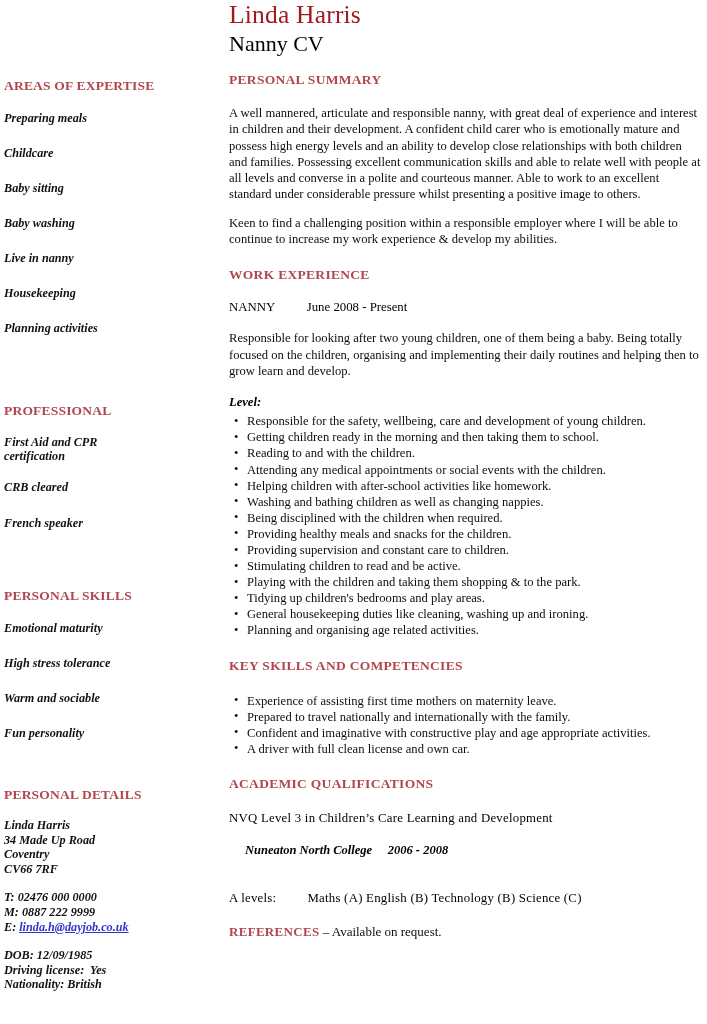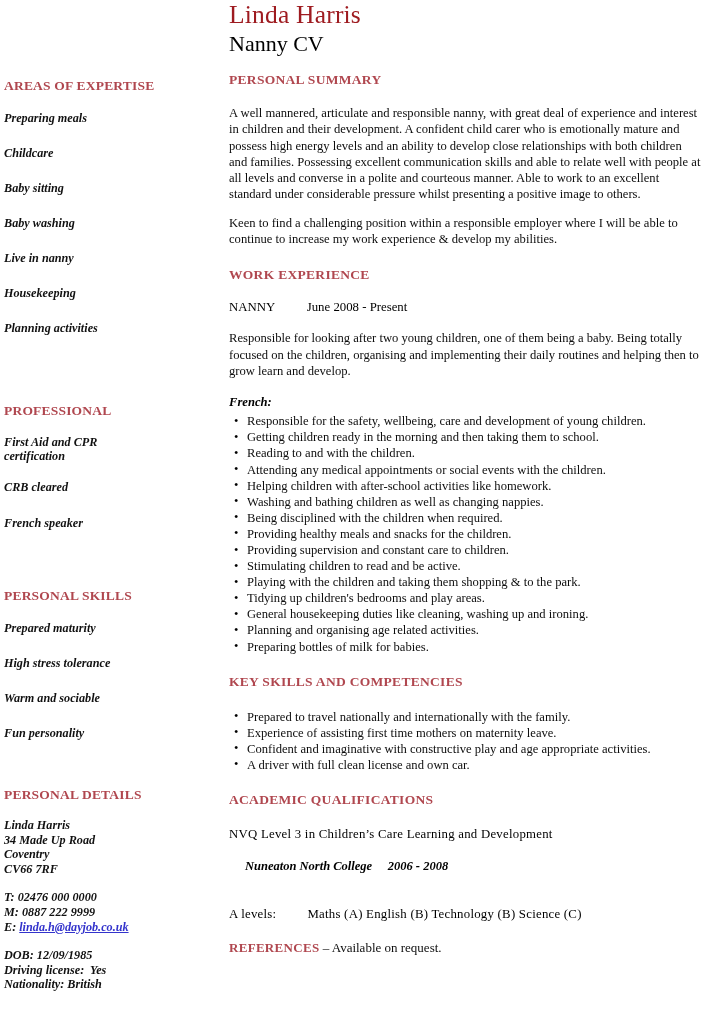--- a/index.html
+++ b/index.html
@@ -202,21 +202,21 @@
       <div style="height:17px"></div>
       <div class="side-item">First Aid and CPR</div>
       <div class="side-item" style="margin-bottom:17px">certification</div>
       <div class="side-item" style="margin-bottom:22px">CRB cleared</div>
       <div class="side-item">French speaker</div>
     </div>
 
     <div class="side-block" style="position:absolute; left:4px; top:588px;">
       <div class="side-heading">PERSONAL SKILLS</div>
       <div style="height:18px"></div>
-      <div class="side-item" style="margin-bottom:21px">Prepared maturity</div>
+      <div class="side-item" style="margin-bottom:21px">Emotional maturity</div>
       <div class="side-item" style="margin-bottom:21px">High stress tolerance</div>
       <div class="side-item" style="margin-bottom:21px">Warm and sociable</div>
       <div class="side-item">Fun personality</div>
     </div>
 
     <div class="side-block" style="position:absolute; left:4px; top:787px;">
       <div class="side-heading">PERSONAL DETAILS</div>
       <div style="height:16px"></div>
       <div class="detail-line">Linda Harris</div>
       <div class="detail-line">34 Made Up Road</div>
@@ -250,48 +250,47 @@
     <div style="height:20px"></div>
     <div class="sec-heading">WORK EXPERIENCE</div>
 
     <div style="height:17px"></div>
     <div class="job-role-row">NANNY          June 2008 - Present</div>
 
     <div style="height:15px"></div>
     <div class="para">Responsible for looking after two young children, one of them being a baby. Being totally focused on the children, organising and implementing their daily routines and helping then to grow learn and develop.</div>
 
     <div style="height:16px"></div>
-    <div class="duties-label">French:</div>
+    <div class="duties-label">Level:</div>
 
     <div style="height:3px"></div>
     <ul class="bullets">
       <li>Responsible for the safety, wellbeing, care and development of young children.</li>
       <li>Getting children ready in the morning and then taking them to school.</li>
       <li>Reading to and with the children.</li>
       <li>Attending any medical appointments or social events with the children.</li>
       <li>Helping children with after-school activities like homework.</li>
       <li>Washing and bathing children as well as changing nappies.</li>
       <li>Being disciplined with the children when required.</li>
       <li>Providing healthy meals and snacks for the children.</li>
       <li>Providing supervision and constant care to children.</li>
       <li>Stimulating children to read and be active.</li>
       <li>Playing with the children and taking them shopping &amp; to the park.</li>
       <li>Tidying up children's bedrooms and play areas.</li>
       <li>General housekeeping duties like cleaning, washing up and ironing.</li>
       <li>Planning and organising age related activities.</li>
-      <li>Preparing bottles of milk for babies.</li>
     </ul>
 
     <div style="height:19px"></div>
     <div class="sec-heading">KEY SKILLS AND COMPETENCIES</div>
 
     <div style="height:19px"></div>
     <ul class="bullets">
+      <li>Experience of assisting first time mothers on maternity leave.</li>
       <li>Prepared to travel nationally and internationally with the family.</li>
-      <li>Experience of assisting first time mothers on maternity leave.</li>
       <li>Confident and imaginative with constructive play and age appropriate activities.</li>
       <li>A driver with full clean license and own car.</li>
     </ul>
 
     <div style="height:19px"></div>
     <div class="sec-heading">ACADEMIC QUALIFICATIONS</div>
 
     <div style="height:18px"></div>
     <div class="qual-line">NVQ Level 3 in Children’s Care Learning and Development</div>
     <div class="qual-school">Nuneaton North College     2006 - 2008</div>

